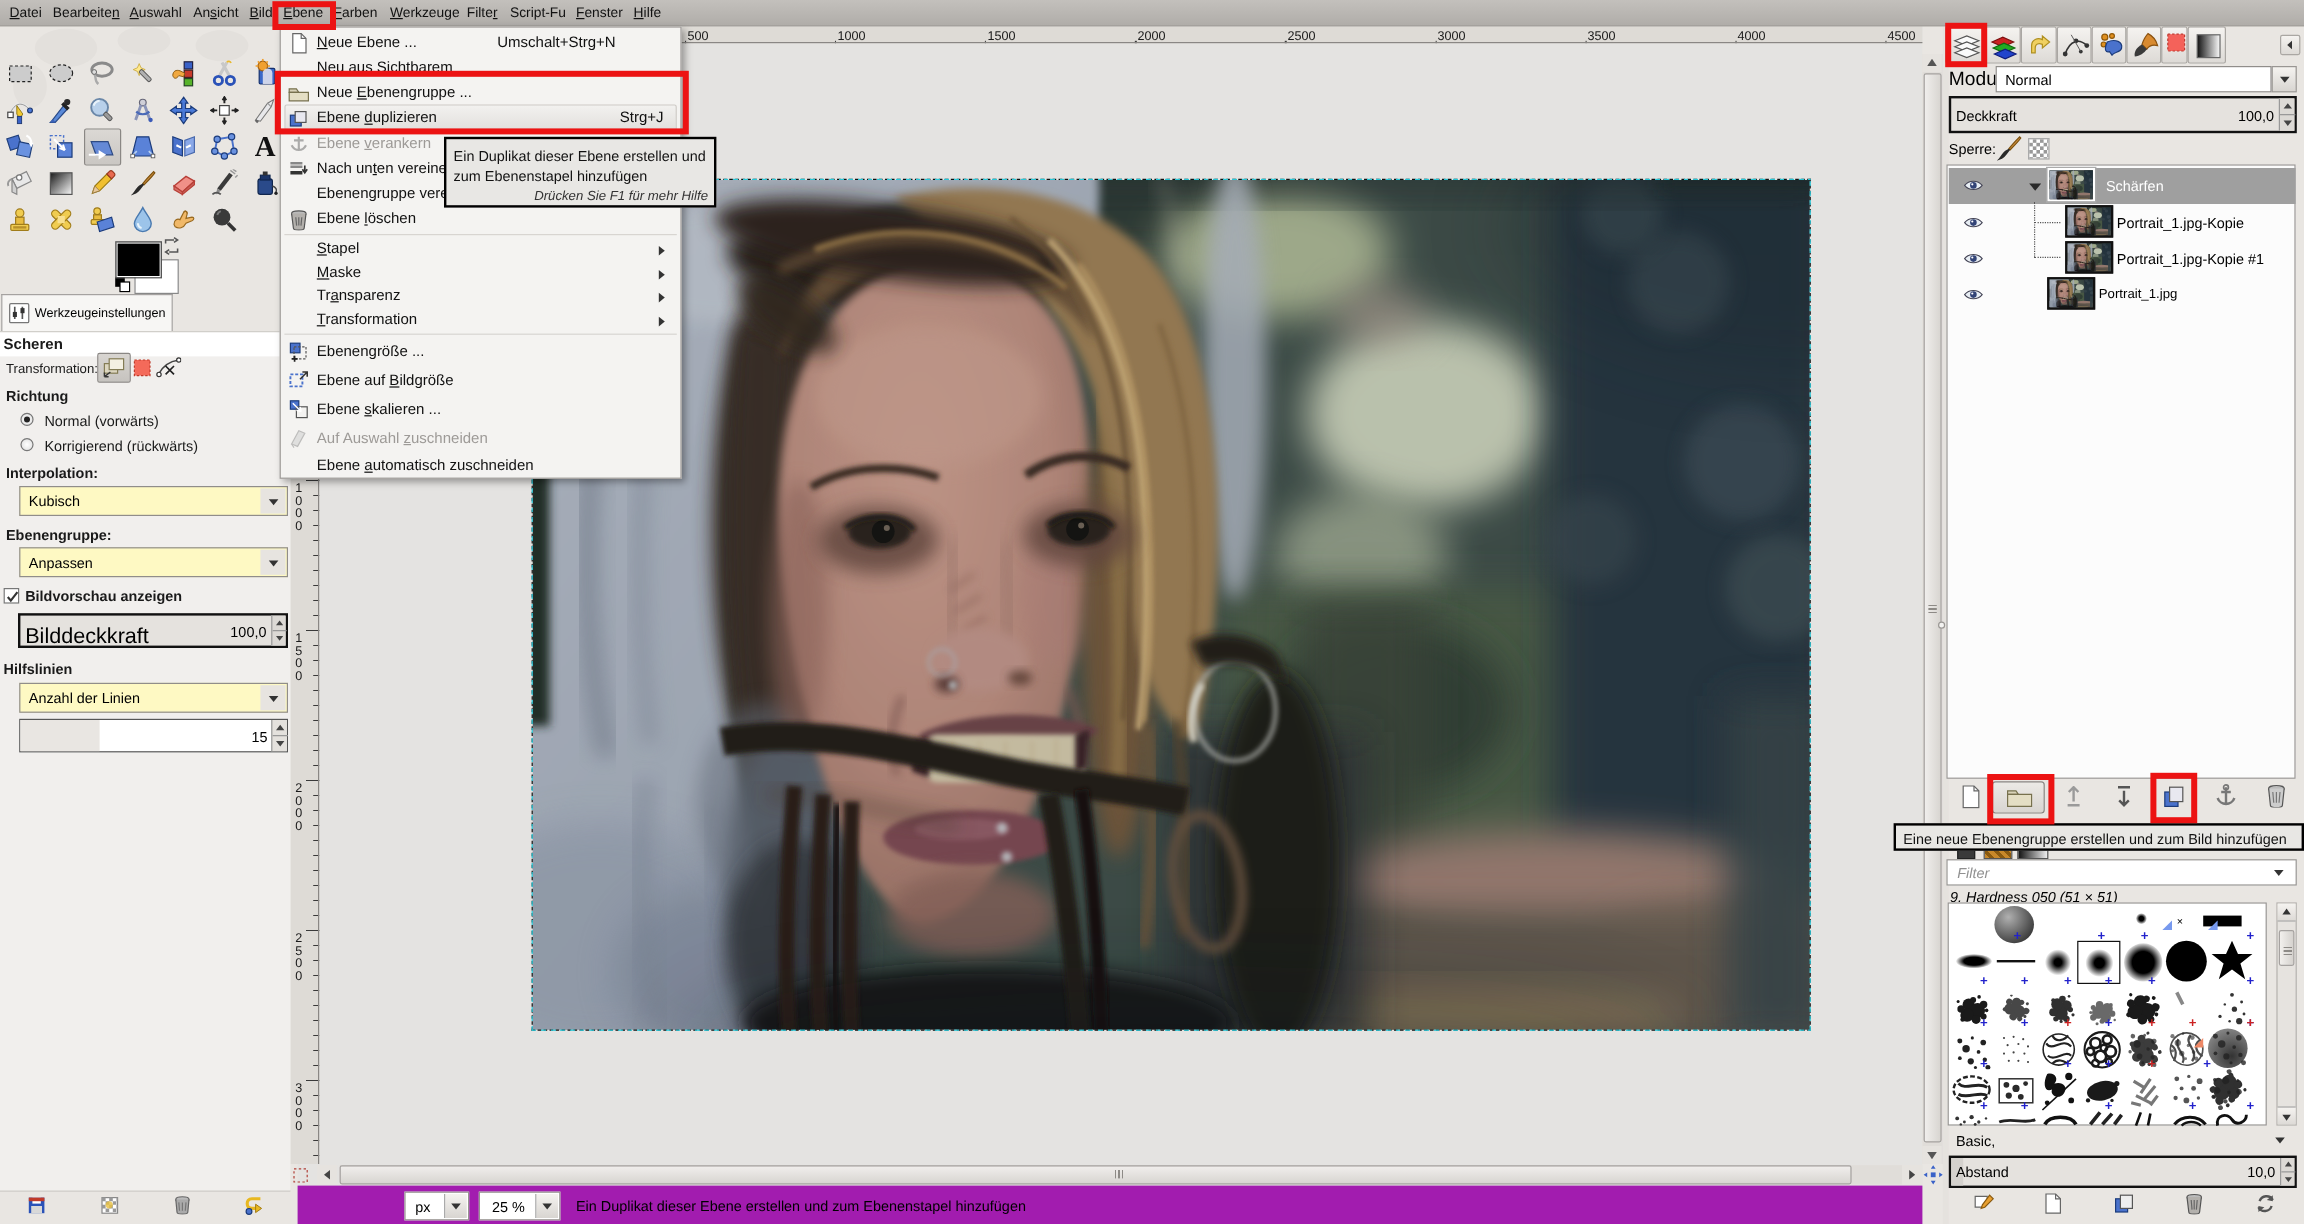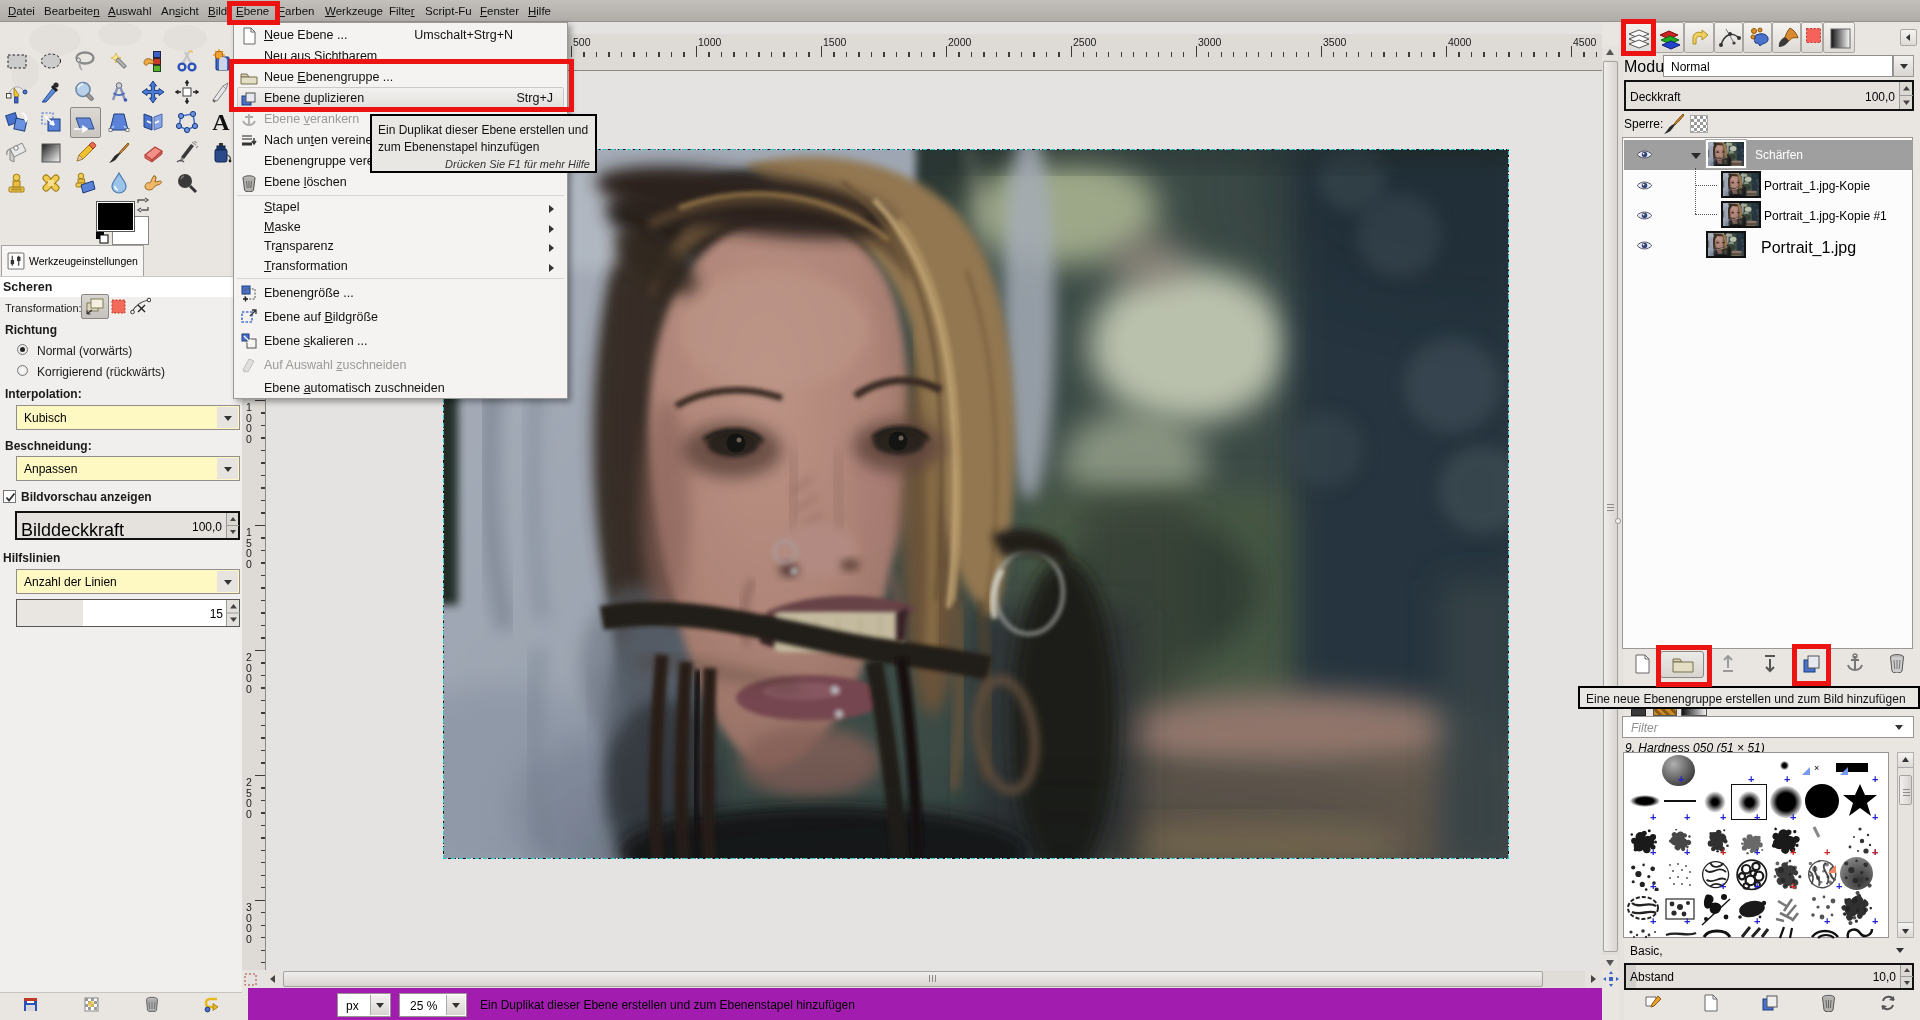--- a/index.html
+++ b/index.html
@@ -18,21 +18,21 @@
 .combo{position:absolute;height:25px;background:#fef9c3;border:1px solid #908d8a}
 .combo .txt{position:absolute;left:7px;top:5px;font-size:12px}
 .combo .btn{position:absolute;right:1px;top:1px;bottom:1px;width:21px;background:#e7e4e0}
 .arr-d{position:absolute;left:50%;top:50%;margin:-2px 0 0 -4px;width:0;height:0;border:4px solid transparent;border-top:5px solid #333;border-bottom:none}
 .slider{position:absolute;border:2px solid #111;background:#e5e2de}
 .spincol{position:absolute;right:0;top:0;bottom:0;width:12px;border-left:1px solid #999;background:#dcd9d5}
 .radio{position:absolute;width:11px;height:11px;border-radius:50%;border:1px solid #777;background:radial-gradient(#fff,#dcdcdc)}
 .radio.on:after{content:"";position:absolute;left:2px;top:2px;width:5px;height:5px;border-radius:50%;background:#222}
 .chk{position:absolute;width:13px;height:13px;background:#fff;border:1px solid #777}
 .canvArea{left:248px;top:22px;width:1354px;height:998px;background:#e4e3e1;z-index:1}
-.hruler{left:266px;top:34px;width:1336px;height:37px;background:#dedbd6;border-bottom:1px solid #8a8784;z-index:2;
+.hruler{left:266px;top:22px;width:1336px;height:14px;background:#dedbd6;border-bottom:1px solid #8a8784;z-index:2;
  background-image:repeating-linear-gradient(to right,#3a3a3a 0 1px,transparent 1px 12.5px),repeating-linear-gradient(to right,#3a3a3a 0 1px,transparent 1px 125px);
  background-size:100% 5px,100% 11px;background-position:5px 18px,55px 12px;background-repeat:repeat-x}
 .vruler{left:242px;top:45px;width:24px;height:925px;background:#dedbd6;border-right:1px solid #8a8784;z-index:2;
  background-image:repeating-linear-gradient(to bottom,#3a3a3a 0 1px,transparent 1px 12.5px),repeating-linear-gradient(to bottom,#3a3a3a 0 1px,transparent 1px 125px);
  background-size:5px 100%,11px 100%;background-position:19px 5px,13px 105px;background-repeat:repeat-y}
 .rcorner{left:242px;top:22px;width:24px;height:23px;background:#e7e4e0;border-right:1px solid #b5b2ae;border-bottom:1px solid #b5b2ae;z-index:3}
 .rlbl{position:absolute;font-size:10.5px;color:#1a1a1a;z-index:3}
 .vlbl{position:absolute;font-size:10.5px;color:#1a1a1a;z-index:3;width:24px;line-height:10.5px;text-align:left;left:246px}
 .photo{left:444px;top:150px;width:1064px;height:708px;z-index:1}
 .selb{left:443px;top:149px;width:1066px;height:710px;border:1px dashed #111;z-index:2}
@@ -457,21 +457,21 @@
 <div class="optreg" style="left:37px;top:67px">Normal (vorwärts)</div>
 <div class="radio" style="left:17px;top:88px"></div>
 <div class="optreg" style="left:37px;top:88px">Korrigierend (rückwärts)</div>
 <div class="optlbl" style="left:5px;top:110px">Interpolation:</div>
 <div class="combo" style="left:16px;top:128px;width:224px">
       <span class="txt">Kubisch</span>
       <span class="btn">
         <span class="arr-d"></span>
       </span>
     </div>
-<div class="optlbl" style="left:5px;top:162px">Beschneidung:</div>
+<div class="optlbl" style="left:5px;top:162px">Ebenengruppe:</div>
 <div class="combo" style="left:16px;top:179px;width:224px">
       <span class="txt">Anpassen</span>
       <span class="btn">
         <span class="arr-d"></span>
       </span>
     </div>
 <div class="chk" style="left:3px;top:213px"><svg width="13" height="13" viewBox="0 0 13 13">
         <path d="M2.5,6.5 L5,9.5 L10.5,2.5" fill="none" stroke="#333" stroke-width="1.8"></path>
       </svg></div>
 <div class="optlbl" style="left:21px;top:213px">Bildvorschau anzeigen</div>
@@ -722,21 +722,21 @@
 </div>
 <div class="lrow" style="left:0px;top:208px">
 <svg class="eye" style="left:12px;top:10px" width="18" height="12" viewBox="0 0 18 12">
         <path d="M1,6 C5,1 13,1 17,6 C13,11 5,11 1,6 Z" fill="#e8eef4" stroke="#445"></path>
         <circle cx="9" cy="6" r="3" fill="#347"></circle>
         <circle cx="8" cy="5" r="1" fill="#fff"></circle>
       </svg>
 <div class="thumbb" style="left:82px;top:1px"><svg width="36" height="23" viewBox="0 0 1064 708" preserveAspectRatio="none">
           <use href="#photo"></use>
         </svg></div>
-<div class="abs b" style="left:137px;top:9px;font-size:16px">Portrait_1.jpg</div>
+<div class="abs b" style="left:125px;top:9px;font-size:11px">Portrait_1.jpg</div>
 </div>
 <svg class="abs" style="left:10px;top:632px" width="17" height="20" viewBox="0 0 17 20">
       <path d="M2,1 L11,1 L15,5 L15,19 L2,19 Z" fill="#fff" stroke="#666"></path>
       <path d="M11,1 L11,5 L15,5" fill="none" stroke="#666"></path>
     </svg>
 <div class="abs" style="left:36px;top:629px;width:44px;height:27px;background:linear-gradient(#eceae6,#d8d5d1);border:1px solid #8a8784;border-radius:3px"><svg style="margin:3px 0 0 11px" width="22" height="19" viewBox="0 0 22 19">
         <path d="M1,4 L8,4 L10,7 L1,7 Z" fill="#d8d2b8" stroke="#77714e"></path>
         <path d="M1,7 L21,7 L21,17 L1,17 Z" fill="#e4dec4" stroke="#77714e"></path>
       </svg></div>
 <svg class="abs" style="left:97px;top:633px" width="14" height="18" viewBox="0 0 14 18">

